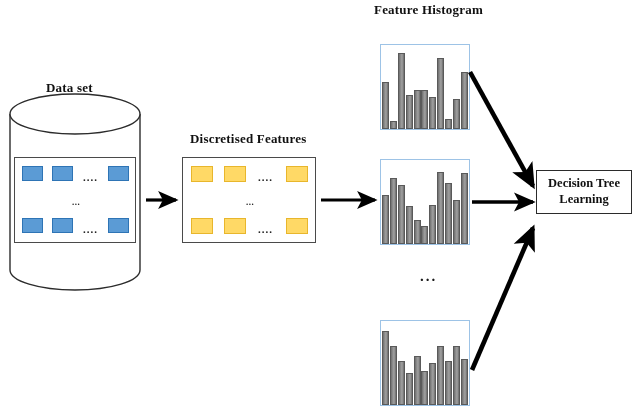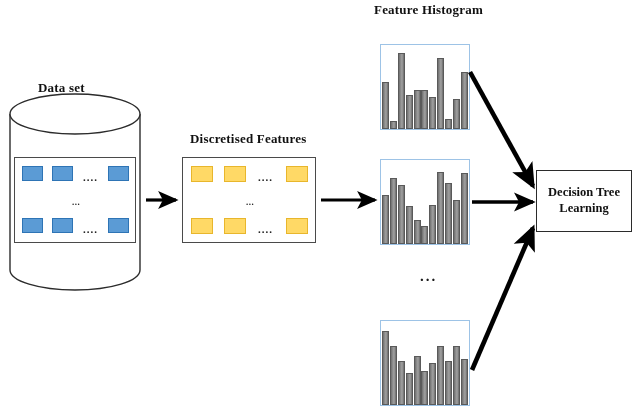--- a/index.html
+++ b/index.html
@@ -109,21 +109,21 @@
     width: 640px; height: 411px;
     pointer-events: none;
   }
 
   
   #decision-box {
     position: absolute;
     left: 536px;
     top: 170px;
     width: 96px;
-    height: 62px;
+    height: 44px;
     border: 1.6px solid #2b2b2b;
     background: #ffffff;
     box-sizing: border-box;
     display: flex;
     align-items: center;
     justify-content: center;
     text-align: center;
   }
   #decision-box .dtext {
     font-family: "Liberation Serif", "DejaVu Serif", serif;
@@ -139,21 +139,21 @@
     font-size: 15px;
     color: #1a1a1a;
     letter-spacing: 2px;
   }
 </style>
 </head>
 <body>
 
 <div id="canvas">
 
-  <div class="label" id="dataset-title" style="left:38px; top:80px; font-size:13px;">Data set</div>
+  <div class="label" id="dataset-title" style="left:46px; top:80px; font-size:13px;">Data set</div>
 
   <div class="label" id="histogram-title" style="left:374px; top:2px; font-size:13px;">Feature Histogram</div>
 
   <div class="label" id="discretised-title" style="left:190px; top:131px; font-size:13px;">Discretised Features</div>
 
   <div id="dataset-cylinder">
     <svg width="134" height="200" viewBox="0 0 134 200">
       <path d="M2,22 L2,178" fill="none" stroke="#2b2b2b" stroke-width="1.4"></path>
       <path d="M132,22 L132,178" fill="none" stroke="#2b2b2b" stroke-width="1.4"></path>
       <ellipse cx="67" cy="22" rx="65" ry="20" fill="#ffffff" stroke="#2b2b2b" stroke-width="1.4"></ellipse>

